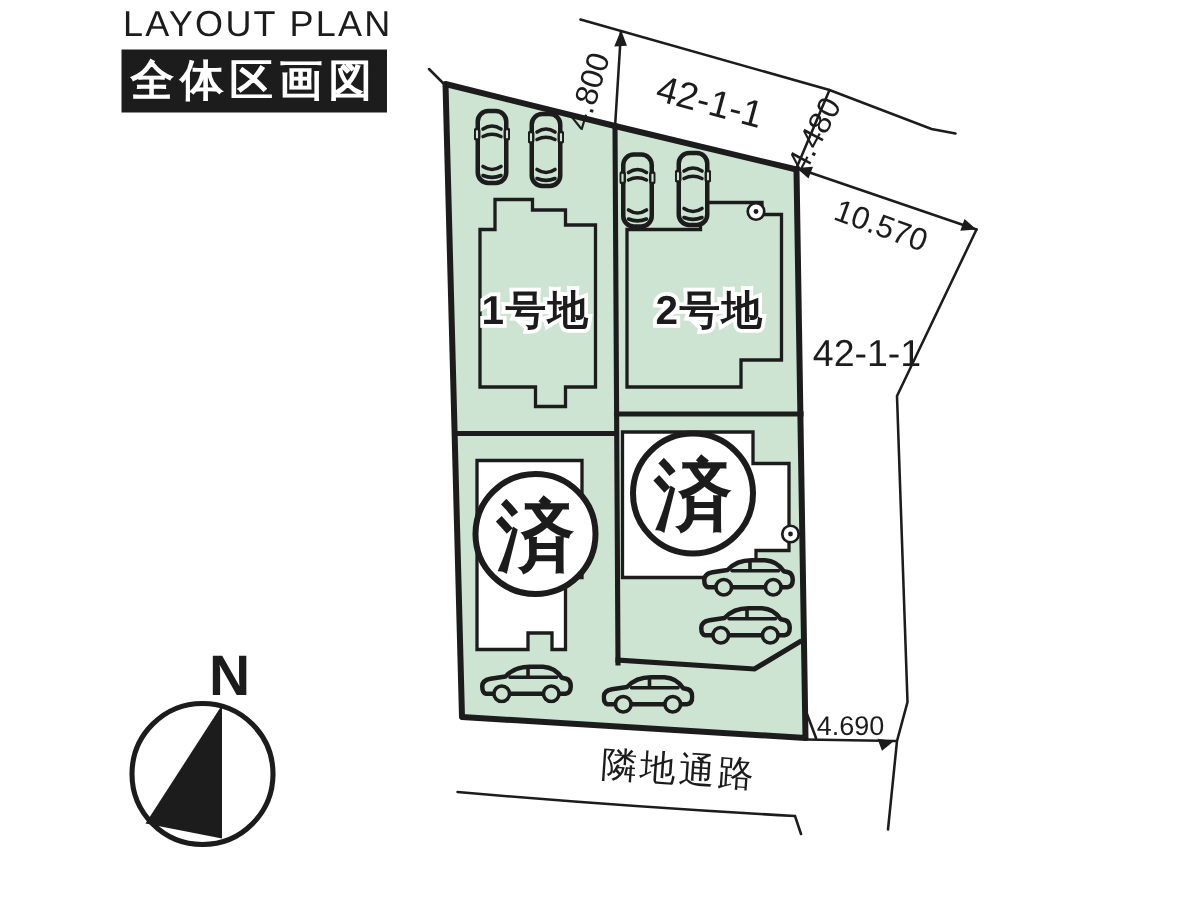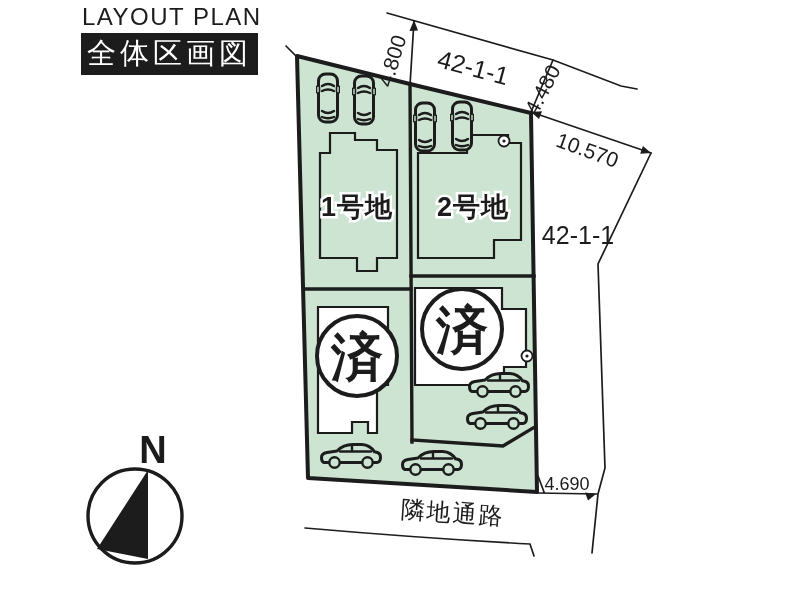--- a/index.html
+++ b/index.html
@@ -7,21 +7,21 @@
     position:relative;width:800px;height:600px;background:var(--paper,#fff);
     font-family:"Liberation Sans", sans-serif;overflow:hidden;
   }
   .hdr-en{
     position:absolute;left:82px;top:3px;font-size:24px;letter-spacing:1.5px;
     color:var(--ink,#1c1c1c);font-weight:500;white-space:nowrap;
   }
   .hdr-ja{
     position:absolute;left:81px;top:33px;width:177px;height:42px;
     background:var(--ink,#1c1c1c);color:#fff;display:flex;align-items:center;
-    justify-content:center;font-size:29px;font-weight:normal;letter-spacing:4px;
+    justify-content:center;font-size:29px;font-weight:bold;letter-spacing:4px;
     white-space:nowrap;
   }
   svg.plan{position:absolute;left:0;top:0;}
   .b-outer{fill:var(--lot_fill,#cce4d1);stroke:var(--ink,#1c1c1c);stroke-width:4;stroke-linejoin:round;}
   .l-mid{stroke:var(--ink,#1c1c1c);stroke-width:3.4;fill:none;stroke-linecap:square;}
   .house-g{stroke:var(--ink,#1c1c1c);stroke-width:2.2;fill:var(--lot_fill,#cce4d1);stroke-linejoin:miter;}
   .house-w{stroke:var(--ink,#1c1c1c);stroke-width:2.2;fill:#fff;stroke-linejoin:miter;}
   .l-thin{stroke:var(--ink,#1c1c1c);stroke-width:1.7;fill:none;stroke-linecap:round;}
   .arr{fill:var(--ink,#1c1c1c);stroke:none;}
   .dim-t{font-size:21px;fill:var(--ink,#1c1c1c);text-anchor:middle;}

